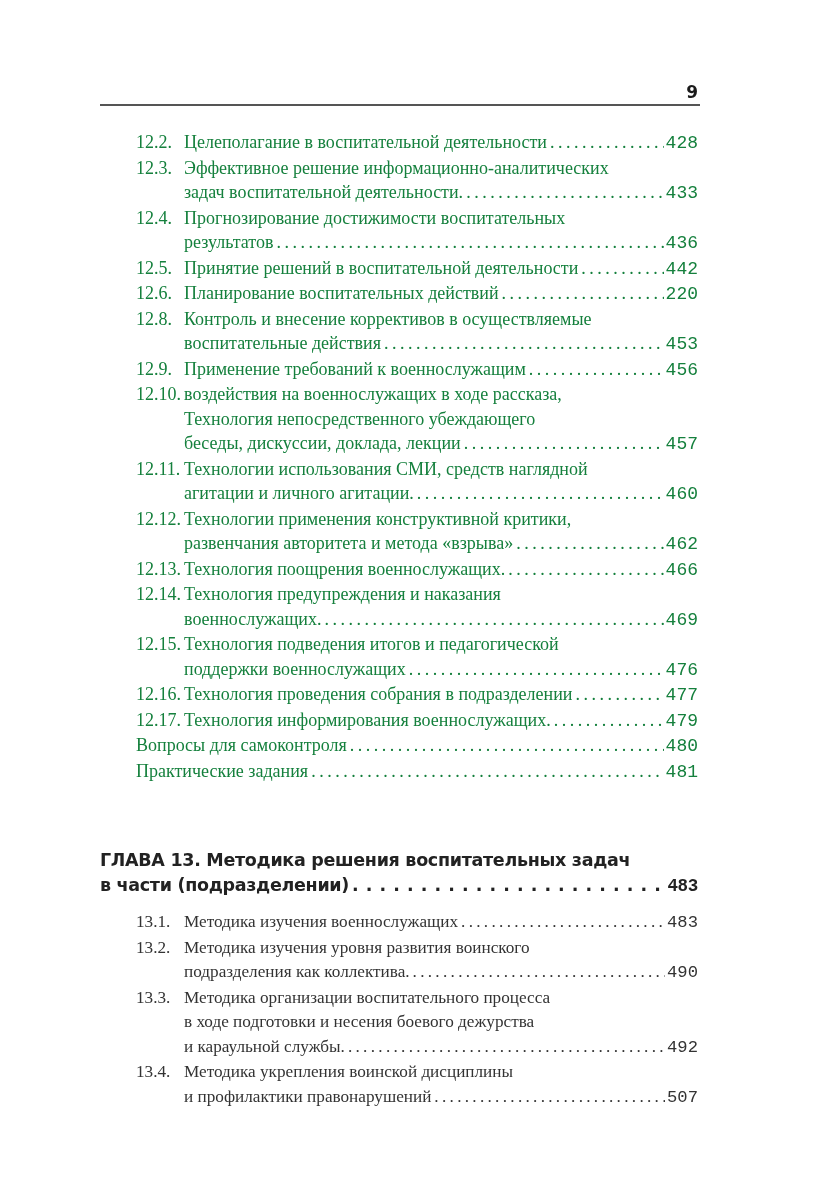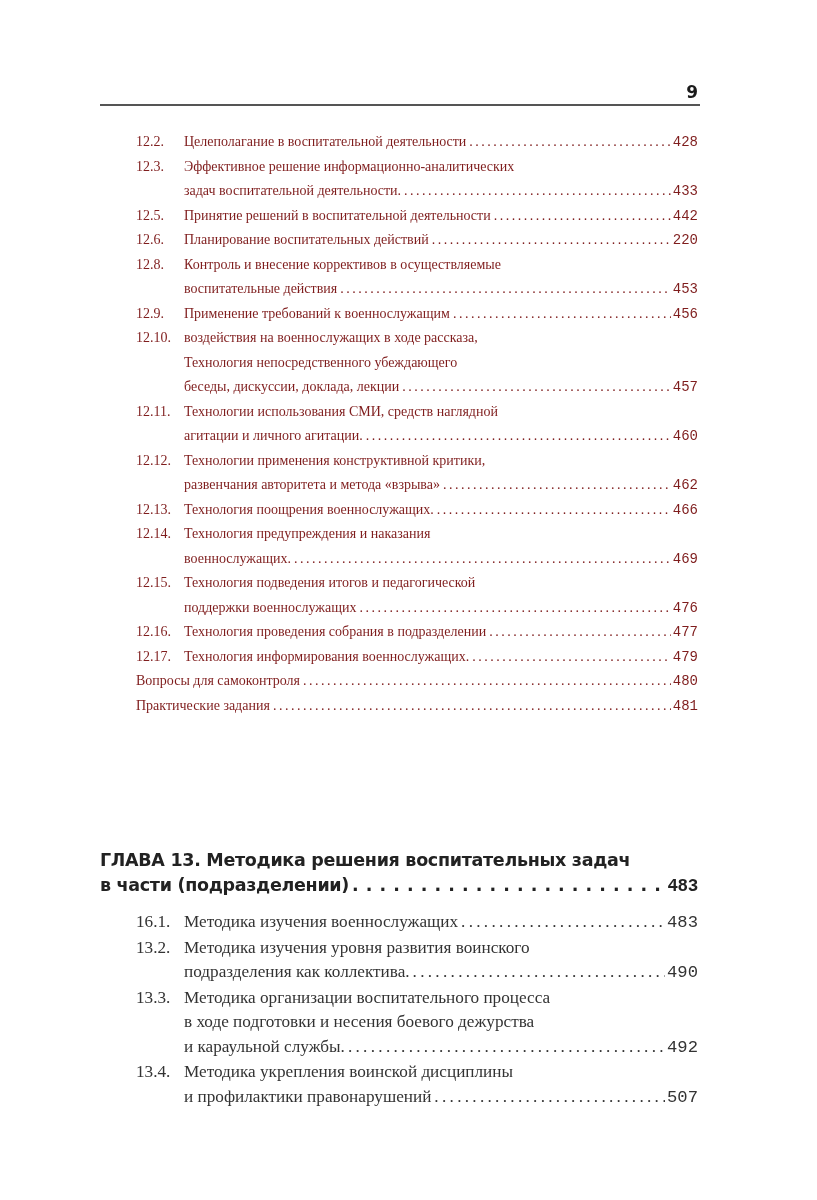--- a/index.html
+++ b/index.html
@@ -1,21 +1,21 @@
 <!DOCTYPE html>
 <html><head>
 <meta charset="utf-8">
 <style>
   html, body { margin: 0; padding: 0; background: #ffffff; }
   body { width: 817px; height: 1200px; position: relative; overflow: hidden; color: #2a2a2a; }
   .page-header { position: absolute; left: 100px; top: 80px; width: 600px; height: 26px; }
   .page-number { position: absolute; right: 2px; top: 2px; font-family: "DejaVu Sans", sans-serif; font-weight: bold; font-size: 17px; color: #1a1a1a; }
   .header-rule { position: absolute; left: 0; right: 0; top: 24px; height: 0; border-top: 2px solid #555; }
 
-  .toc { position: absolute; left: 100px; top: 130px; width: 598px; font-family: "Liberation Serif", serif; font-size: 14px; color: #7f1d1d; }
+  .toc { position: absolute; left: 100px; top: 130px; width: 598px; font-family: "Liberation Serif", serif; font-size: 18px; color: #15803d; }
   .entry { position: relative; line-height: 24.5px; }
   .entry .num { position: absolute; left: 36px; top: 0; }
   .entry .text { display: block; padding-left: 84px; }
   .entry.plain .text { padding-left: 36px; }
   .line { display: flex; align-items: baseline; white-space: nowrap; }
   .line .t { flex: 0 0 auto; text-align: right; }
   .line .dots { flex: 1 1 auto; overflow: hidden; white-space: nowrap; letter-spacing: 2.2px; margin: 0 2px 0 3px; }
   .line .dots::before { content: ". . . . . . . . . . . . . . . . . . . . . . . . . . . . . . . . . . . . . . . . . . . . . . . . . . . . . . . . . . . . . . . . . . . . . . . . . . . . ."; letter-spacing: 0; word-spacing: -1px; }
   .line .pg { flex: 0 0 auto; font-family: Liberation Mono, monospace; }
 
@@ -50,20 +50,33 @@
           <span class="t">Эффективное решение информационно-аналитических</span>
         </div>
         <div class="line">
           <span class="t">задач воспитательной деятельности.</span>
           <span class="dots"></span>
           <span class="pg">433</span>
         </div>
       </span>
     </div>
     <div class="entry">
+      <span class="num">12.4.</span>
+      <span class="text">
+        <div class="line">
+          <span class="t">Прогнозирование достижимости воспитательных</span>
+        </div>
+        <div class="line">
+          <span class="t">результатов</span>
+          <span class="dots"></span>
+          <span class="pg">436</span>
+        </div>
+      </span>
+    </div>
+    <div class="entry">
       <span class="num">12.5.</span>
       <span class="text">
         <div class="line">
           <span class="t">Принятие решений в воспитательной деятельности</span>
           <span class="dots"></span>
           <span class="pg">442</span>
         </div>
       </span>
     </div>
     <div class="entry">
@@ -221,21 +234,21 @@
   <div>ГЛАВА 13. Методика решения воспитательных задач</div>
   <div class="line">
     <span class="t">в части (подразделении)</span>
     <span class="dots"></span>
     <span class="pg">483</span>
   </div>
 </div>
 
 <div class="toc2" id="toc13">
     <div class="entry">
-      <span class="num">16.1.</span>
+      <span class="num">13.1.</span>
       <span class="text">
         <div class="line">
           <span class="t">Методика изучения военнослужащих</span>
           <span class="dots"></span>
           <span class="pg">483</span>
         </div>
       </span>
     </div>
     <div class="entry">
       <span class="num">13.2.</span>

